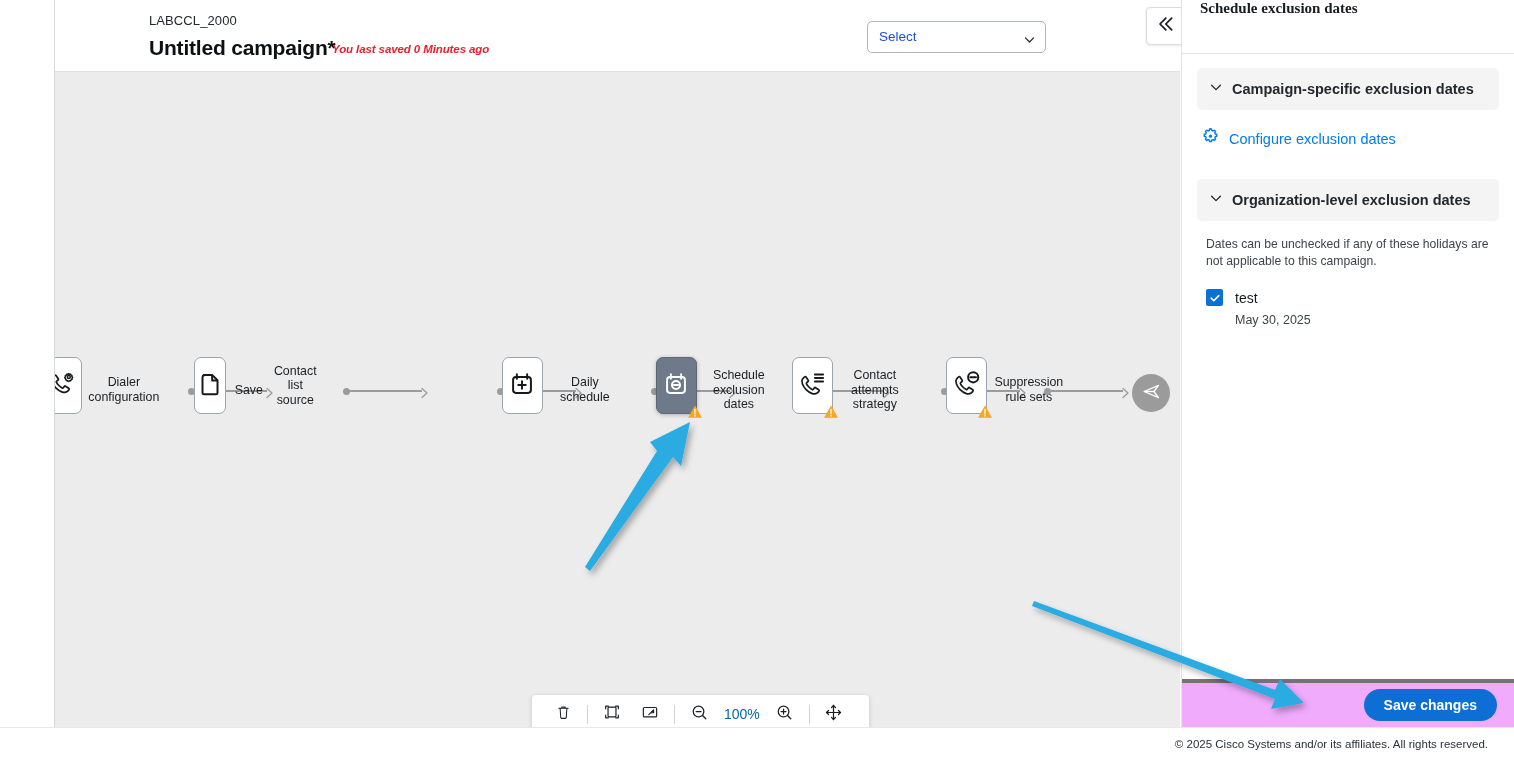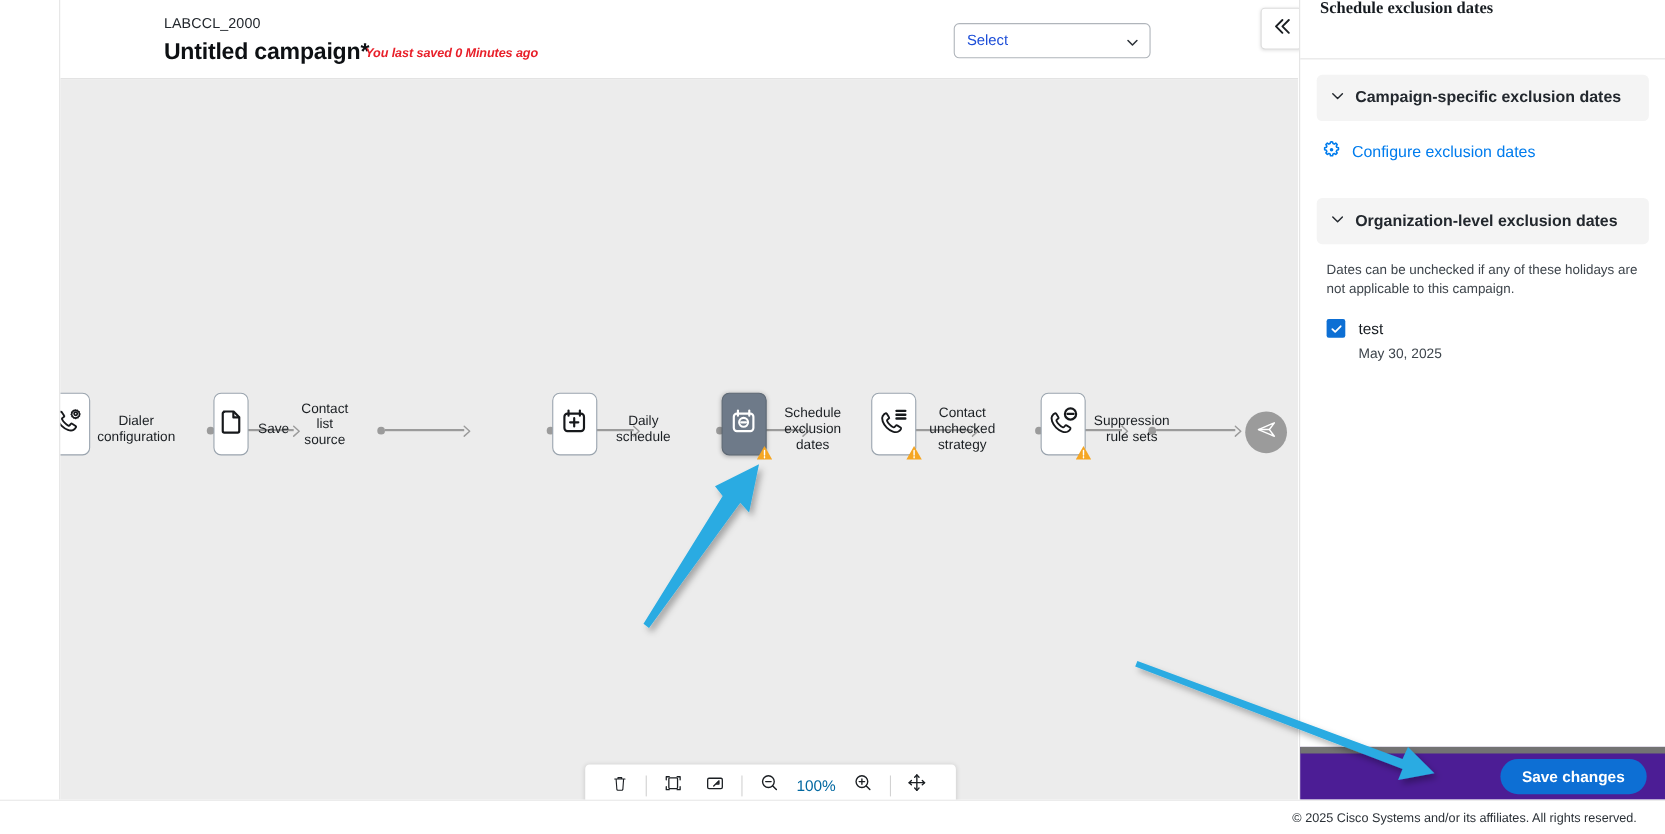--- a/index.html
+++ b/index.html
@@ -339,26 +339,26 @@
     margin: 7px 0 0 38px;
     font-size: 12.5px;
     color: #3d444b;
   }
 
   .rp-footer {
     position: absolute;
     left: 0; bottom: 0;
     width: 333px;
     height: 48px;
-    border-top: 6px solid #737373;
+    border-top: 4px solid #737373;
     display: flex;
     align-items: center;
     justify-content: flex-end;
     padding-right: 18px;
-    background: #4c1d95;
+    background: #f0abfc;
   }
   .save-btn {
     background: #0d6fd4;
     color: #fff;
     border: none;
     border-radius: 17px;
     height: 32px;
     padding: 0 20px;
     font-size: 14px;
     font-weight: bold;
@@ -556,21 +556,21 @@
             </span>
             <span class="warn-badge">
               <svg width="16" height="16" viewBox="0 0 16 16">
                   <path d="M8 1.4l7 12.4H1z" fill="#f5a623"></path>
                   <path d="M8 5.5v4.1M8 11.2v.9" stroke="#ffffff" stroke-width="1.3" stroke-linecap="round"></path>
                 </svg>
             </span>
           </div>
           <div class="node-label">
             <span>Contact</span><br>
-            <span>unchecked strategy</span>
+            <span>attempts strategy</span>
           </div>
         </div>
 
         <div class="conn" style="left:886px; width:88px;">
           <div class="dot"></div>
           <div class="line" style="width:72px;"></div>
           <div class="head" style="left:78px;">
             <svg width="10" height="12" viewBox="0 0 10 12">
                 <path d="M1 1.5l5 4.5-5 4.5" fill="none" stroke="#9b9b9b" stroke-width="1.3" stroke-linecap="round" stroke-linejoin="round"></path>
               </svg>

